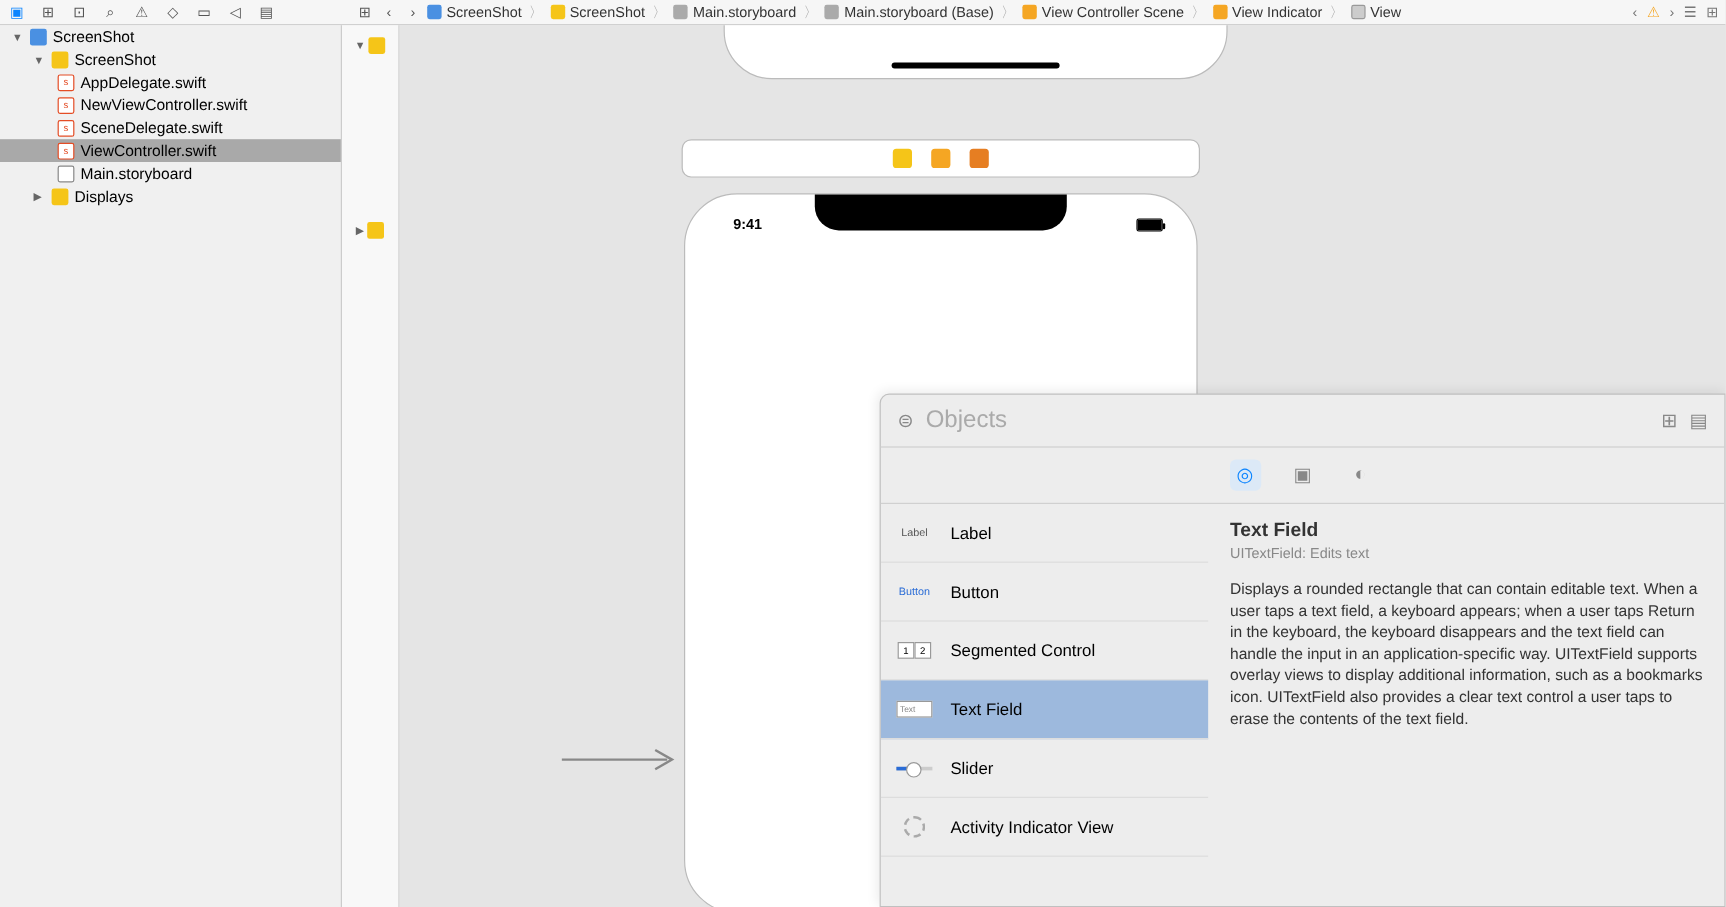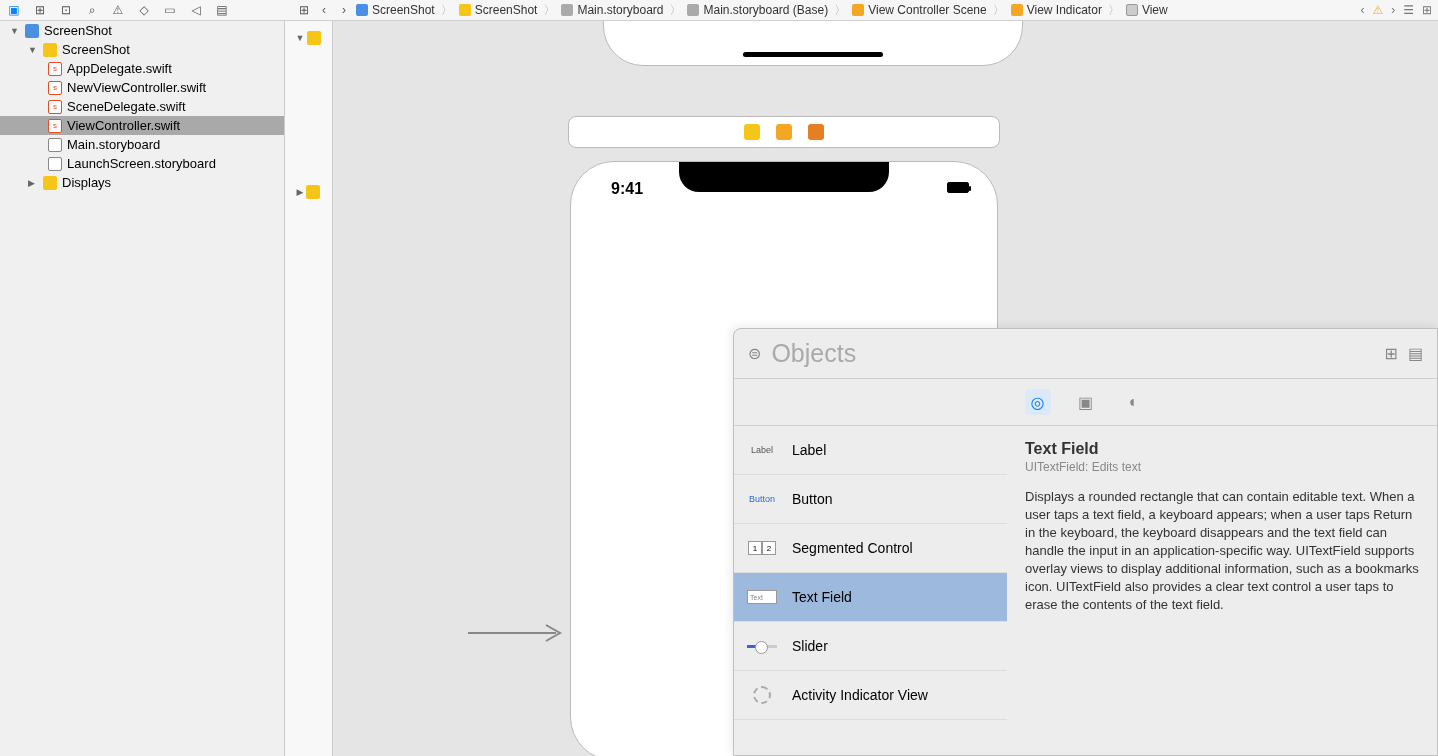--- a/index.html
+++ b/index.html
@@ -54,34 +54,34 @@
 
 .scene-label { position:absolute; top:95px; left:235px; width:432px; height:32px; background:#fff; border:1px solid #bbb; border-radius:8px; display:flex; align-items:center; justify-content:center; gap:16px; }
 .scene-label .sl-icon { width:16px; height:16px; border-radius:3px; }
 .sl1 { background:#f5c518; }
 .sl2 { background:#f5a623; }
 .sl3 { background:#e67e22; }
 
 
 .phone { position:absolute; top:140px; left:237px; width:428px; height:600px; background:#fff; border:1px solid #bbb; border-radius:44px; }
 .notch { position:absolute; top:0; left:50%; transform:translateX(-50%); width:210px; height:30px; background:#000; border-radius:0 0 20px 20px; }
-.status-time { position:absolute; top:18px; left:40px; font-weight:600; font-size:16px; }
+.status-time { position:absolute; top:18px; left:40px; font-weight:600; font-size:12px; }
 .battery { position:absolute; top:20px; right:28px; width:22px; height:11px; border:1px solid #000; border-radius:2px; }
 .battery::after { content:""; position:absolute; right:-3px; top:3px; width:2px; height:5px; background:#000; border-radius:1px; }
 .battery-fill { width:100%; height:100%; background:#000; }
 
 
 .segue-arrow { position:absolute; top:600px; left:135px; width:100px; height:24px; }
 .segue-arrow svg { width:100%; height:100%; }
 
 
 .library { position:absolute; top:328px; left:733px; right:0; bottom:0; background:#ededed; border:1px solid #c0c0c0; border-radius:8px 0 0 0; box-shadow:-2px -2px 10px rgba(0,0,0,.08); display:flex; flex-direction:column; }
 .lib-header { display:flex; align-items:center; padding:10px 14px; gap:10px; border-bottom:1px solid #d0d0d0; }
 .lib-filter-icon { color:#888; font-size:16px; }
-.lib-search { flex:1; border:none; background:transparent; font-size:25px; color:#000000; outline:none; }
+.lib-search { flex:1; border:none; background:transparent; font-size:20px; color:#000000; outline:none; }
 .lib-search::placeholder { color:#aaa; }
 .lib-view-btns { display:flex; gap:10px; color:#888; }
 .lib-tabs { display:flex; justify-content:center; gap:22px; padding:10px 0; border-bottom:1px solid #d0d0d0; }
 .lib-tab { width:26px; height:26px; display:flex; align-items:center; justify-content:center; border-radius:5px; color:#888; }
 .lib-tab.active { color:#0a84ff; background:#dce9f7; }
 
 .lib-body { flex:1; display:flex; overflow:hidden; }
 .lib-list { width:273px; overflow-y:auto; }
 .lib-row { display:flex; align-items:center; gap:14px; padding:14px 12px; border-bottom:1px solid #ddd; cursor:pointer; font-size:14px; }
 .lib-row.selected { background:#9db9dd; }
@@ -195,24 +195,20 @@
       <span>SceneDelegate.swift</span>
     </div>
   <div class="nav-item indent-2 highlight">
       <span class="file-icon swift-icon">s</span>
       <span>ViewController.swift</span>
     </div>
   <div class="nav-item indent-2">
       <span class="file-icon sb-icon"></span>
       <span>Main.storyboard</span>
     </div>
-  <div class="nav-item indent-2">
-      <span class="file-icon sb-icon"></span>
-      <span>LaunchScreen.storyboard</span>
-    </div>
   <div class="nav-item indent-1">
       <span class="disclosure">▶</span>
       <span class="file-icon folder-icon"></span>
       <span>Displays</span>
     </div>
 </div>
 
 <div class="outline">
   <div class="outline-item">
       <span class="outline-chev">▼</span>

